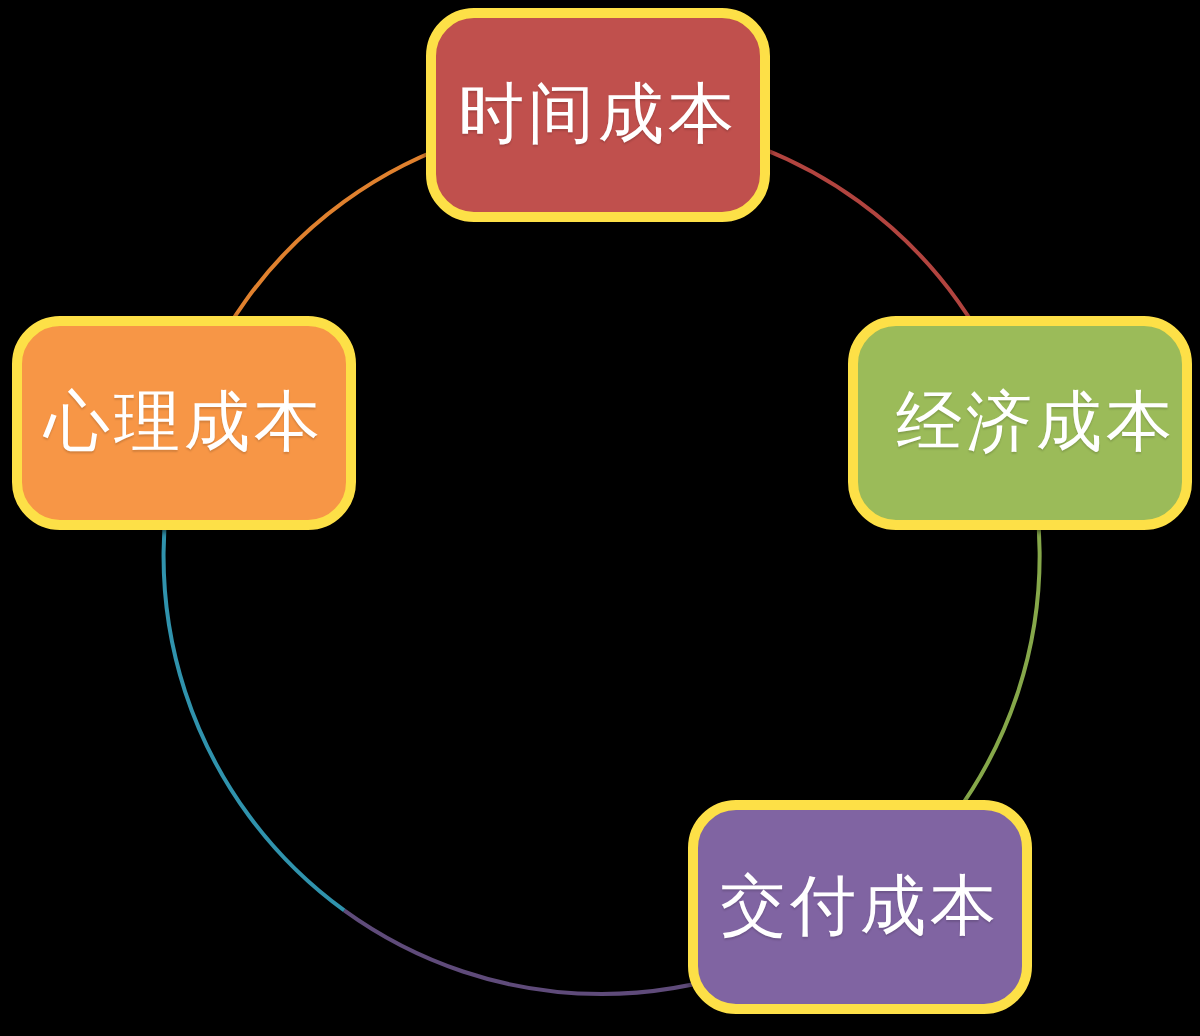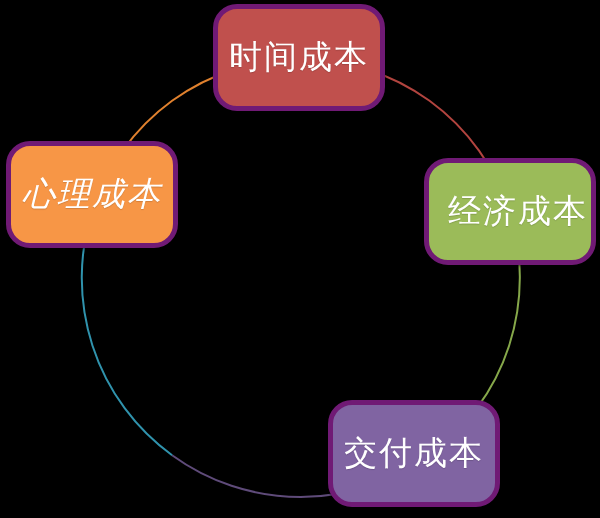--- a/index.html
+++ b/index.html
@@ -21,42 +21,42 @@
     top: 0;
     width: 600px;
     height: 518px;
     z-index: 1;
   }
   .node {
     position: absolute;
     box-sizing: border-box;
     width: 172px;
     height: 107px;
-    border: 5px solid #701a75;
+    border: 5px solid #fde047;
     border-radius: 24px;
     z-index: 2;
     display: flex;
     align-items: center;
     justify-content: center;
     box-shadow: 0 1px 3px rgba(0,0,0,0.6);
   }
   .node .label {
     color: #ffffff;
     font-size: 33px;
     font-weight: 400;
     letter-spacing: 2px;
     white-space: nowrap;
     text-shadow: 0 1px 1px rgba(0,0,0,0.15);
   }
   
   .pos-0 { left: 213px; top: 4px;   }  
   .pos-1 { left: 424px; top: 158px; padding-left: 16px; }  
-  .pos-2 { left: 328px; top: 400px; }  
+  .pos-2 { left: 344px; top: 400px; }  
   .pos-3 { left: 86px;  top: 400px; }  
-  .pos-4 { left: 6px;   top: 141px; font-style: italic; }  
+  .pos-4 { left: 6px;   top: 158px; }  
 </style>
 </head>
 <body>
 
 <div id="stage">
 
   <svg id="ring" viewBox="0 0 600 518" xmlns="http://www.w3.org/2000/svg">
       <path d="M300.8,59.0 A219,219 0 0 1 509.1,210.3" fill="none" stroke="#b2443f" stroke-width="2"></path>
       <path d="M509.1,210.3 A219,219 0 0 1 429.5,455.2" fill="none" stroke="#86a84a" stroke-width="2"></path>
       <path d="M429.5,455.2 A219,219 0 0 1 172.1,455.2" fill="none" stroke="#5f4b7a" stroke-width="2"></path>

